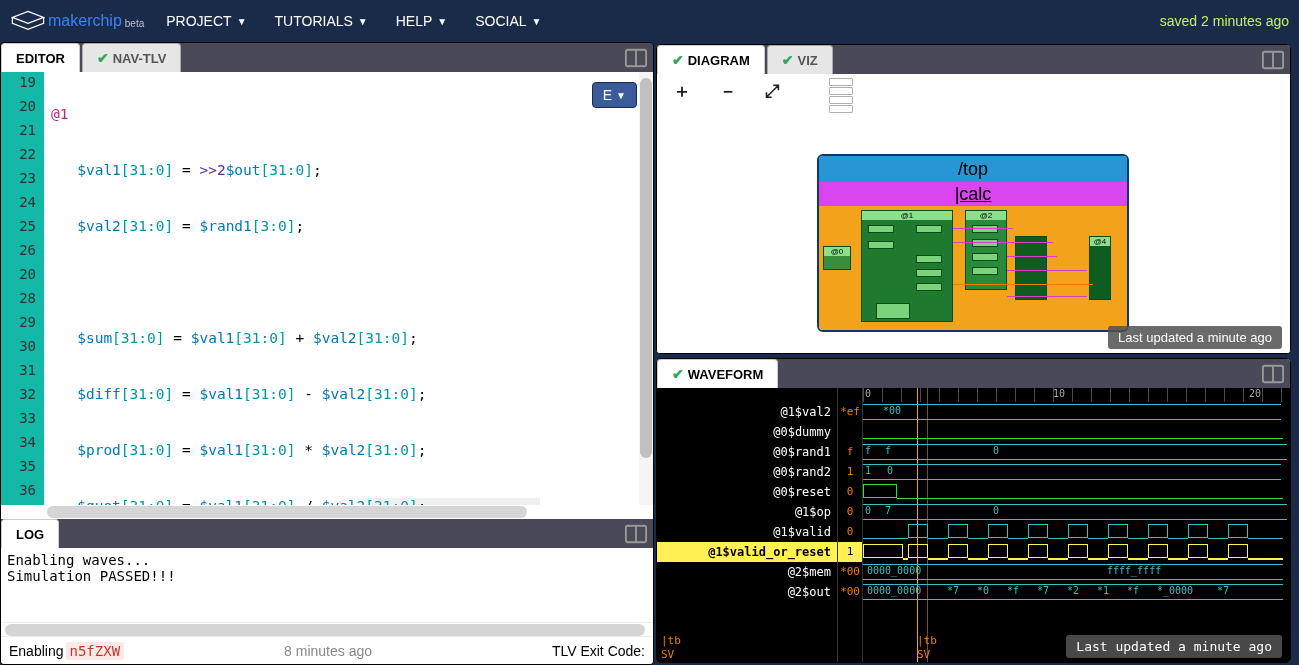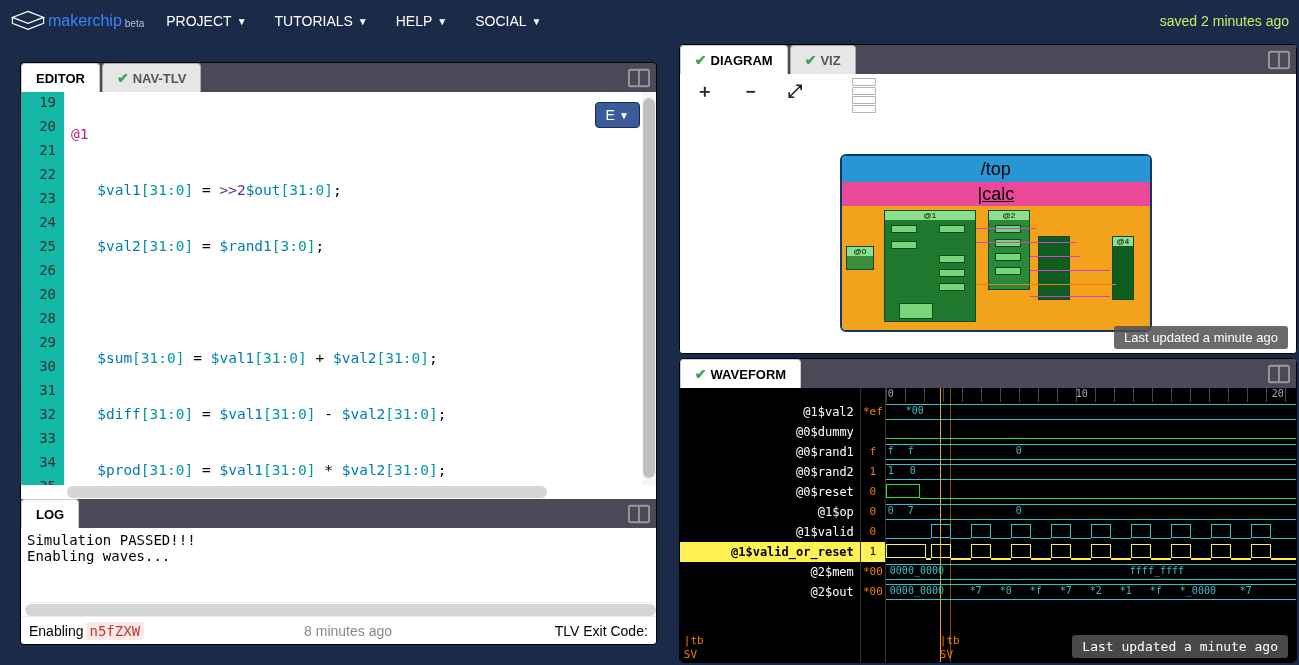--- a/index.html
+++ b/index.html
@@ -10,21 +10,21 @@
 .logo { display: flex; align-items: center; margin-right: 8px; }
 .logo-mark { width: 36px; height: 24px; }
 .logo-word { color: #3b82f6; font-size: 16px; font-weight: 400; margin-left: 2px; }
 .logo-beta { color: #b8c0d4; font-size: 10px; margin-left: 3px; align-self: flex-end; margin-bottom: 4px; }
 .nav-item { color: #fff; padding: 0 14px; cursor: pointer; display: flex; align-items: center; height: 42px; }
 .nav-item .caret { margin-left: 5px; font-size: 10px; }
 .saved { margin-left: auto; color: #bef264; }
 
 
 .main { display: flex; height: 623px; }
-.left { width: 654px; display: flex; flex-direction: column; border: 1px solid #000; margin: 20px; border-radius: 4px; overflow: hidden; }
+.left { width: 654px; display: flex; flex-direction: column; border: 1px solid #000; margin: 0; border-radius: 4px; overflow: hidden; }
 .right { width: 639px; display: flex; flex-direction: column; }
 
 
 .tabs-row { background: #494957; height: 29px; display: flex; align-items: stretch; }
 .tab { background: #fff; border-top-left-radius: 4px; border-top-right-radius: 4px; padding: 0 14px; display: flex; align-items: center; font-weight: 700; font-size: 13px; border: 1px solid #ccc; border-bottom: none; margin-right: 2px; cursor: pointer; }
 .tab.inactive { background: #e6e6e6; color: #555; border: 1px solid #aaa; border-bottom: none; }
 .tab .check { color: #35a85c; font-weight: 900; margin-right: 4px; font-size: 14px; }
 .split-icon { margin-left: auto; width: 22px; height: 20px; margin-right: 6px; align-self: center; cursor: pointer; }
 .split-icon svg { width: 100%; height: 100%; }
 
@@ -64,21 +64,21 @@
 
 .diag-svg { flex: 1; position: relative; background: #fff; }
 .diag-chips { position: absolute; top: -30px; left: 172px; display: flex; flex-direction: column; gap: 1px; }
 .diag-chips .chip { width: 24px; height: 8px; background: #fff; border: 1px solid #b0b0b0; border-radius: 1px; }
 
 .diag-updated { position: absolute; bottom: 4px; right: 8px; background: rgba(80,80,80,0.85); color: #fff; padding: 4px 10px; border-radius: 3px; font-size: 13px; }
 
 
 .topbox { position: absolute; top: 46px; left: 160px; width: 312px; border: 2px solid #0d3a6a; border-radius: 6px; overflow: hidden; }
 .top-label { background: #2895d5; text-align: center; font-size: 18px; color: #000; height: 26px; line-height: 26px; }
-.calc-label { background: #ec4899; text-align: center; font-size: 18px; color: #000; height: 24px; line-height: 24px; text-decoration: underline; }
+.calc-label { background: #d946ef; text-align: center; font-size: 18px; color: #000; height: 24px; line-height: 24px; text-decoration: underline; }
 .calc-body { background: #f3a31b; height: 124px; position: relative; }
 .stage { position: absolute; background: #1f7a2f; border: 1px solid #0c4a18; }
 .stage.s0 { left: 4px; top: 40px; width: 28px; height: 24px; background: #3a8d3a; }
 .stage.s1 { left: 42px; top: 4px; width: 92px; height: 112px; }
 .stage.s2 { left: 146px; top: 4px; width: 42px; height: 80px; background: #2a8a3c; border: 1px solid #0c4a18; }
 .stage.s3 { left: 196px; top: 30px; width: 32px; height: 64px; background: #0f5c1f; }
 .stage.s4 { left: 270px; top: 30px; width: 22px; height: 64px; background: #0f5c1f; }
 .stage .hdr { background: #8ce08c; color: #000; font-size: 8px; text-align: center; }
 .mini { position: absolute; background: #7bd37b; width: 26px; height: 8px; border: 1px solid #0c4a18; }
 .wire-mag { position: absolute; background: #d93ec9; height: 1px; }
@@ -231,22 +231,22 @@
             <span>LOG</span>
           </div>
         <div class="split-icon">
           <svg viewBox="0 0 24 20">
               <rect x="1" y="1" width="22" height="18" fill="none" stroke="#999" stroke-width="2" rx="2"></rect>
               <line x1="12" y1="1" x2="12" y2="19" stroke="#999" stroke-width="2"></line>
             </svg>
         </div>
       </div>
       <div class="log-body">
+        <div>Enabling waves...</div>
         <div>Simulation PASSED!!!</div>
-        <div>Enabling waves...</div>
       </div>
       <div class="hscroll" style="border-top:1px solid #eee;">
           <div class="thumb" style="width:640px;margin-left:4px;"></div>
         </div>
       <div class="log-footer">
         <span>Enabling</span>
         <span class="compile-code">n5fZXW</span>
         <span class="time">8 minutes ago</span>
         <span class="exit">TLV Exit Code:</span>
       </div>

